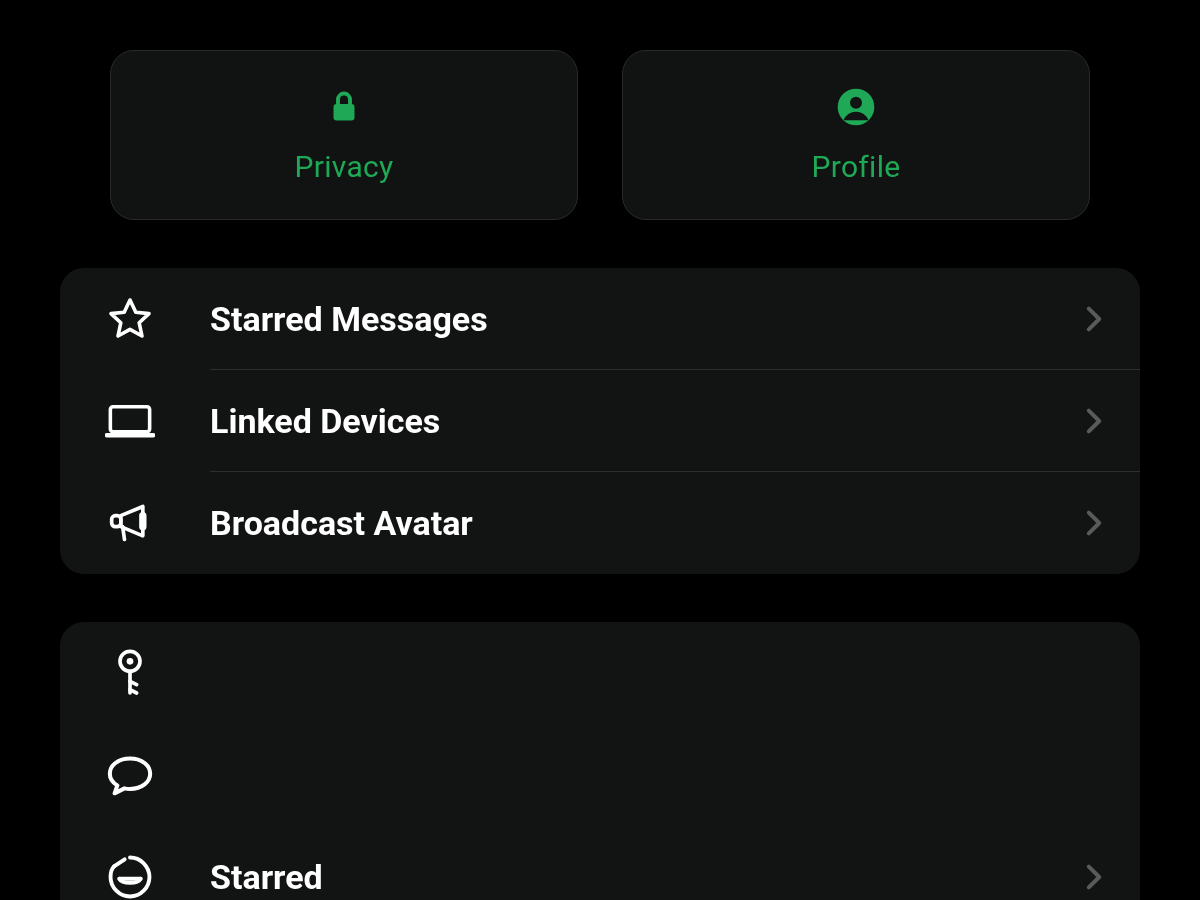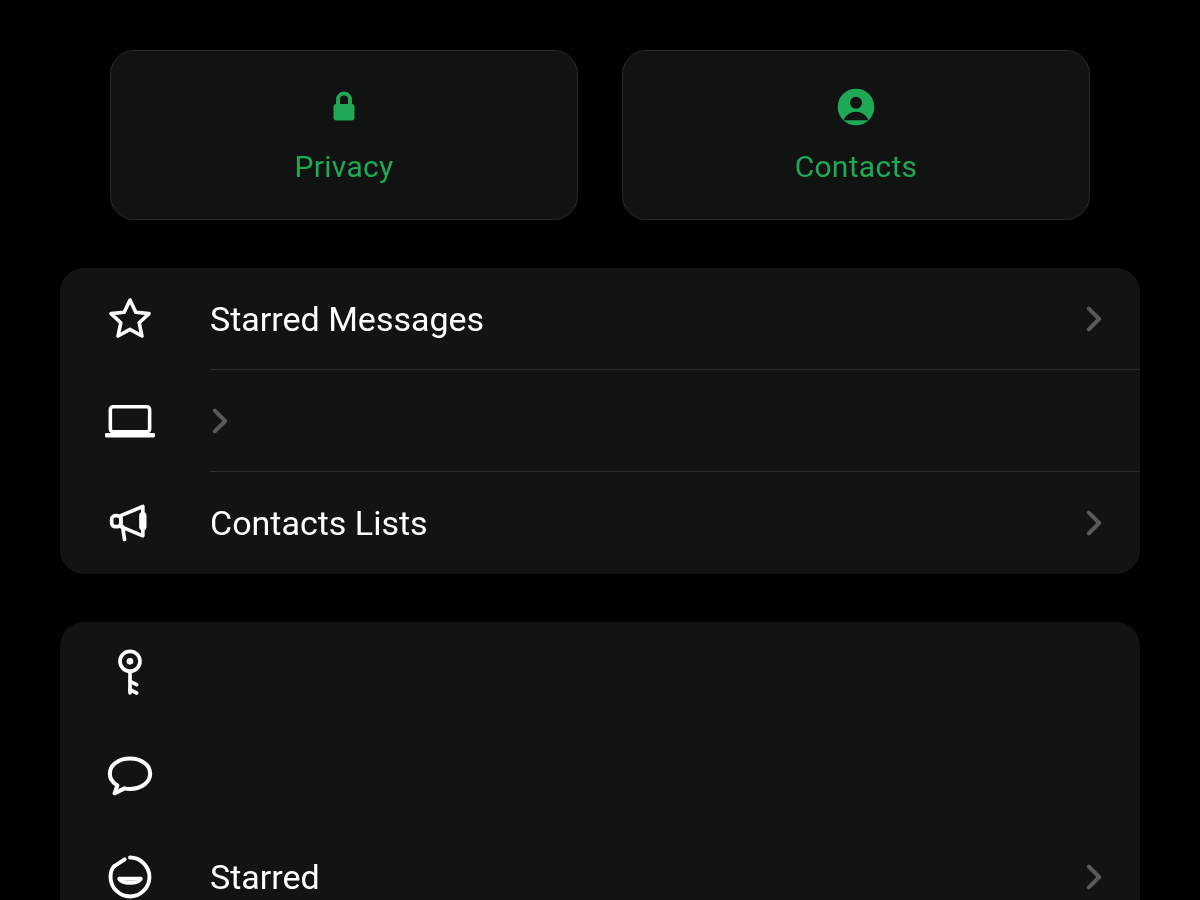--- a/index.html
+++ b/index.html
@@ -74,21 +74,21 @@
     align-items: center;
     justify-content: space-between;
     margin-left: 54px;
     padding-right: 36px;
     border-bottom: 1px solid #2e2e2e;
   }
   .row:last-child .row-body { border-bottom: none; }
   .row-label {
     color: #fff;
     font-size: 34px;
-    font-weight: 400;
+    font-weight: 700;
   }
   .row-right {
     display:flex;
     align-items:center;
     gap: 22px;
   }
   .badge {
     min-width: 42px;
     height: 42px;
     border-radius: 21px;
@@ -127,21 +127,21 @@
     </div>
 
     <div class="top-card">
       <span class="top-card-icon">
         <svg viewBox="0 0 24 24" width="44" height="44">
           <circle cx="12" cy="12" r="11" fill="#1fa855"></circle>
           <circle cx="12" cy="9.5" r="3.6" fill="#121313"></circle>
           <path d="M4.5 20 a8 8 0 0 1 15 0 Z" fill="#121313"></path>
         </svg>
       </span>
-      <span class="top-card-label">Contacts</span>
+      <span class="top-card-label">Profile</span>
     </div>
 
 
   </div>
 
   <div class="group">
 
     <div class="row">
       <span class="row-icon">
         <svg viewBox="0 0 24 24" width="48" height="48" fill="none" stroke="#fff" stroke-width="1.8" stroke-linejoin="round">
@@ -161,41 +161,42 @@
     </div>
 
     <div class="row">
       <span class="row-icon">
         <svg viewBox="0 0 28 20" width="50" height="36" fill="none" stroke="#fff" stroke-width="2" stroke-linejoin="round">
           <rect x="3" y="2" width="22" height="14" rx="1.5"></rect>
           <path d="M1 18 H27" stroke-width="2.5" stroke-linecap="round"></path>
         </svg>
       </span>
       <div class="row-body">
+        <span class="row-label">Linked Devices</span>
         <div class="row-right">
           <span class="chevron">
             <svg viewBox="0 0 12 20" width="16" height="26" fill="none" stroke-width="3" stroke-linecap="round" stroke-linejoin="round">
                 <path d="M2 2 L10 10 L2 18"></path>
               </svg>
           </span>
         </div>
       </div>
     </div>
 
     <div class="row">
       <span class="row-icon">
         <svg viewBox="0 0 26 24" width="48" height="44" fill="none" stroke="#fff" stroke-width="2" stroke-linejoin="round" stroke-linecap="round">
           <path d="M20 3 L20 19 L8 14 L8 8 Z"></path>
           <rect x="3" y="8" width="5" height="6" rx="2"></rect>
           <path d="M9 14 L10 21"></path>
           <path d="M20 8 L20 14" stroke-width="4"></path>
         </svg>
       </span>
       <div class="row-body">
-        <span class="row-label">Contacts Lists</span>
+        <span class="row-label">Broadcast Avatar</span>
         <div class="row-right">
           <span class="chevron">
             <svg viewBox="0 0 12 20" width="16" height="26" fill="none" stroke-width="3" stroke-linecap="round" stroke-linejoin="round">
                 <path d="M2 2 L10 10 L2 18"></path>
               </svg>
           </span>
         </div>
       </div>
     </div>
 

